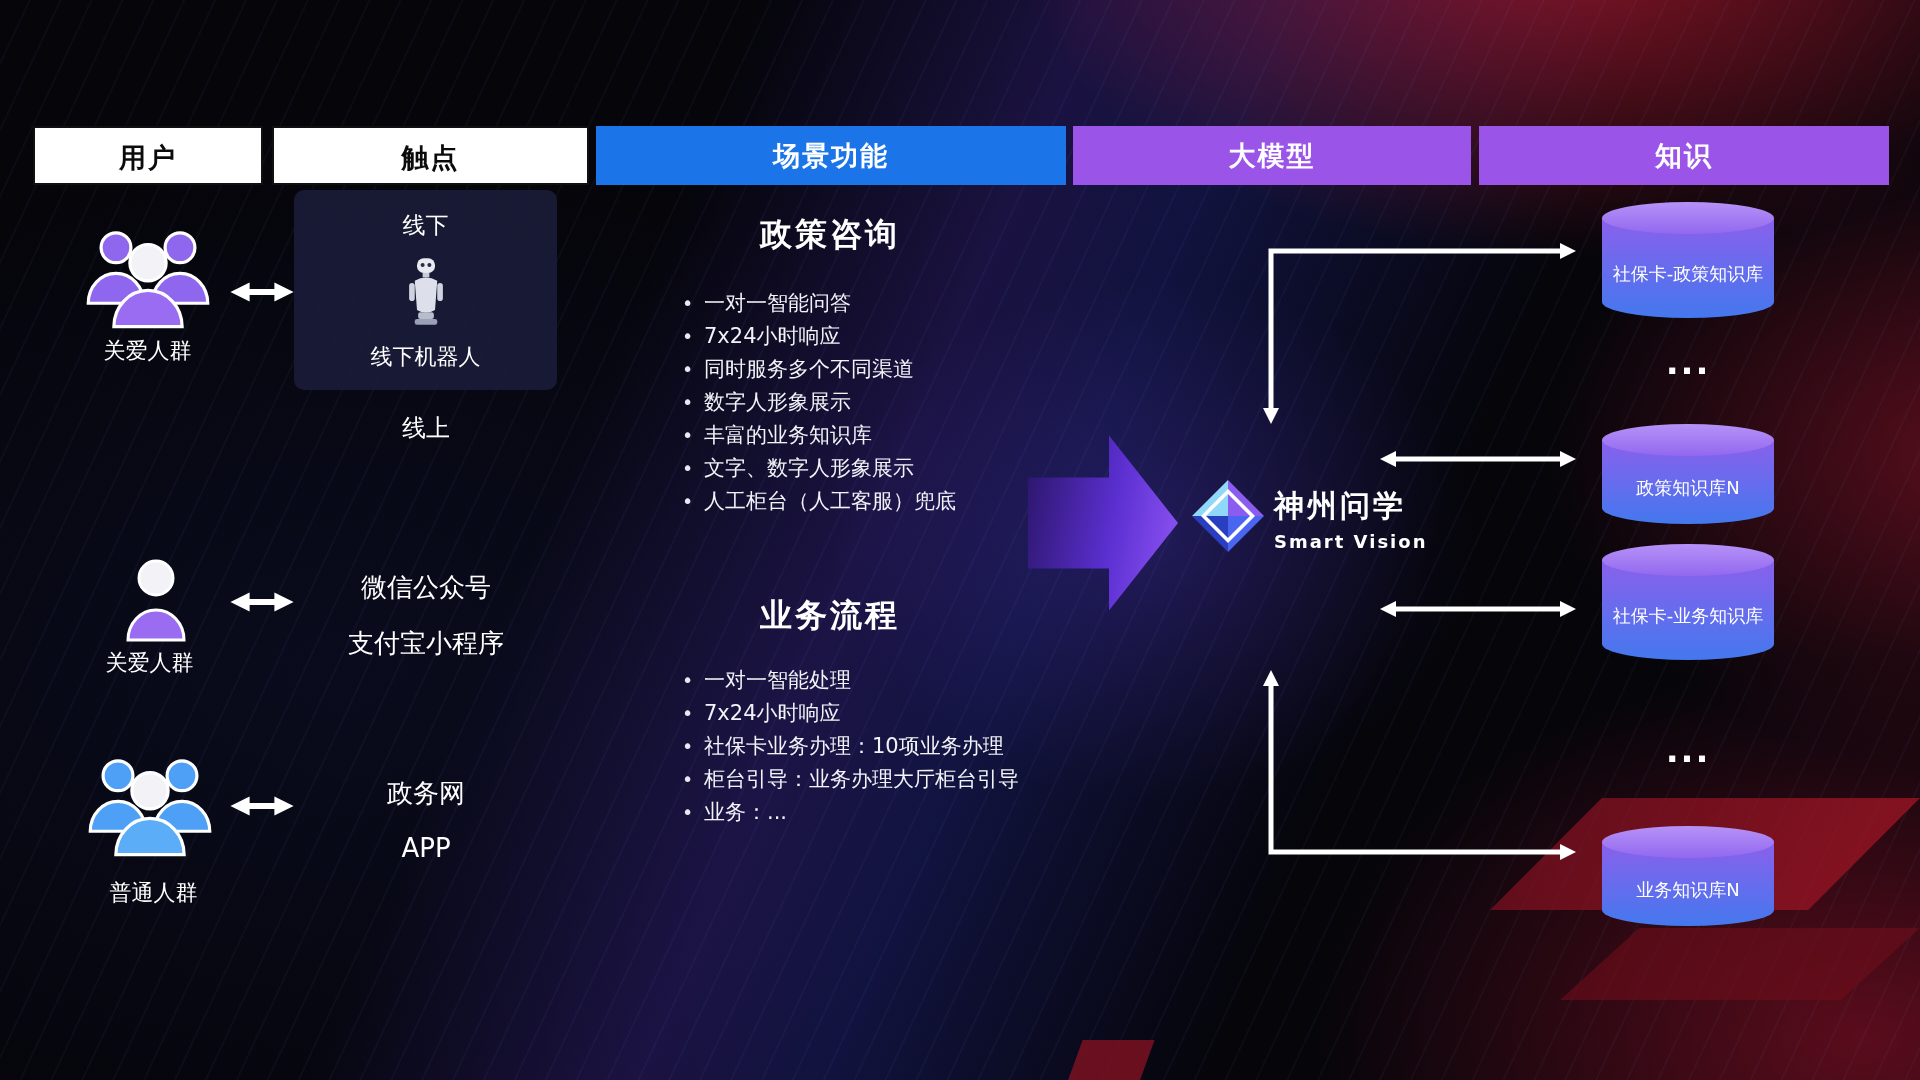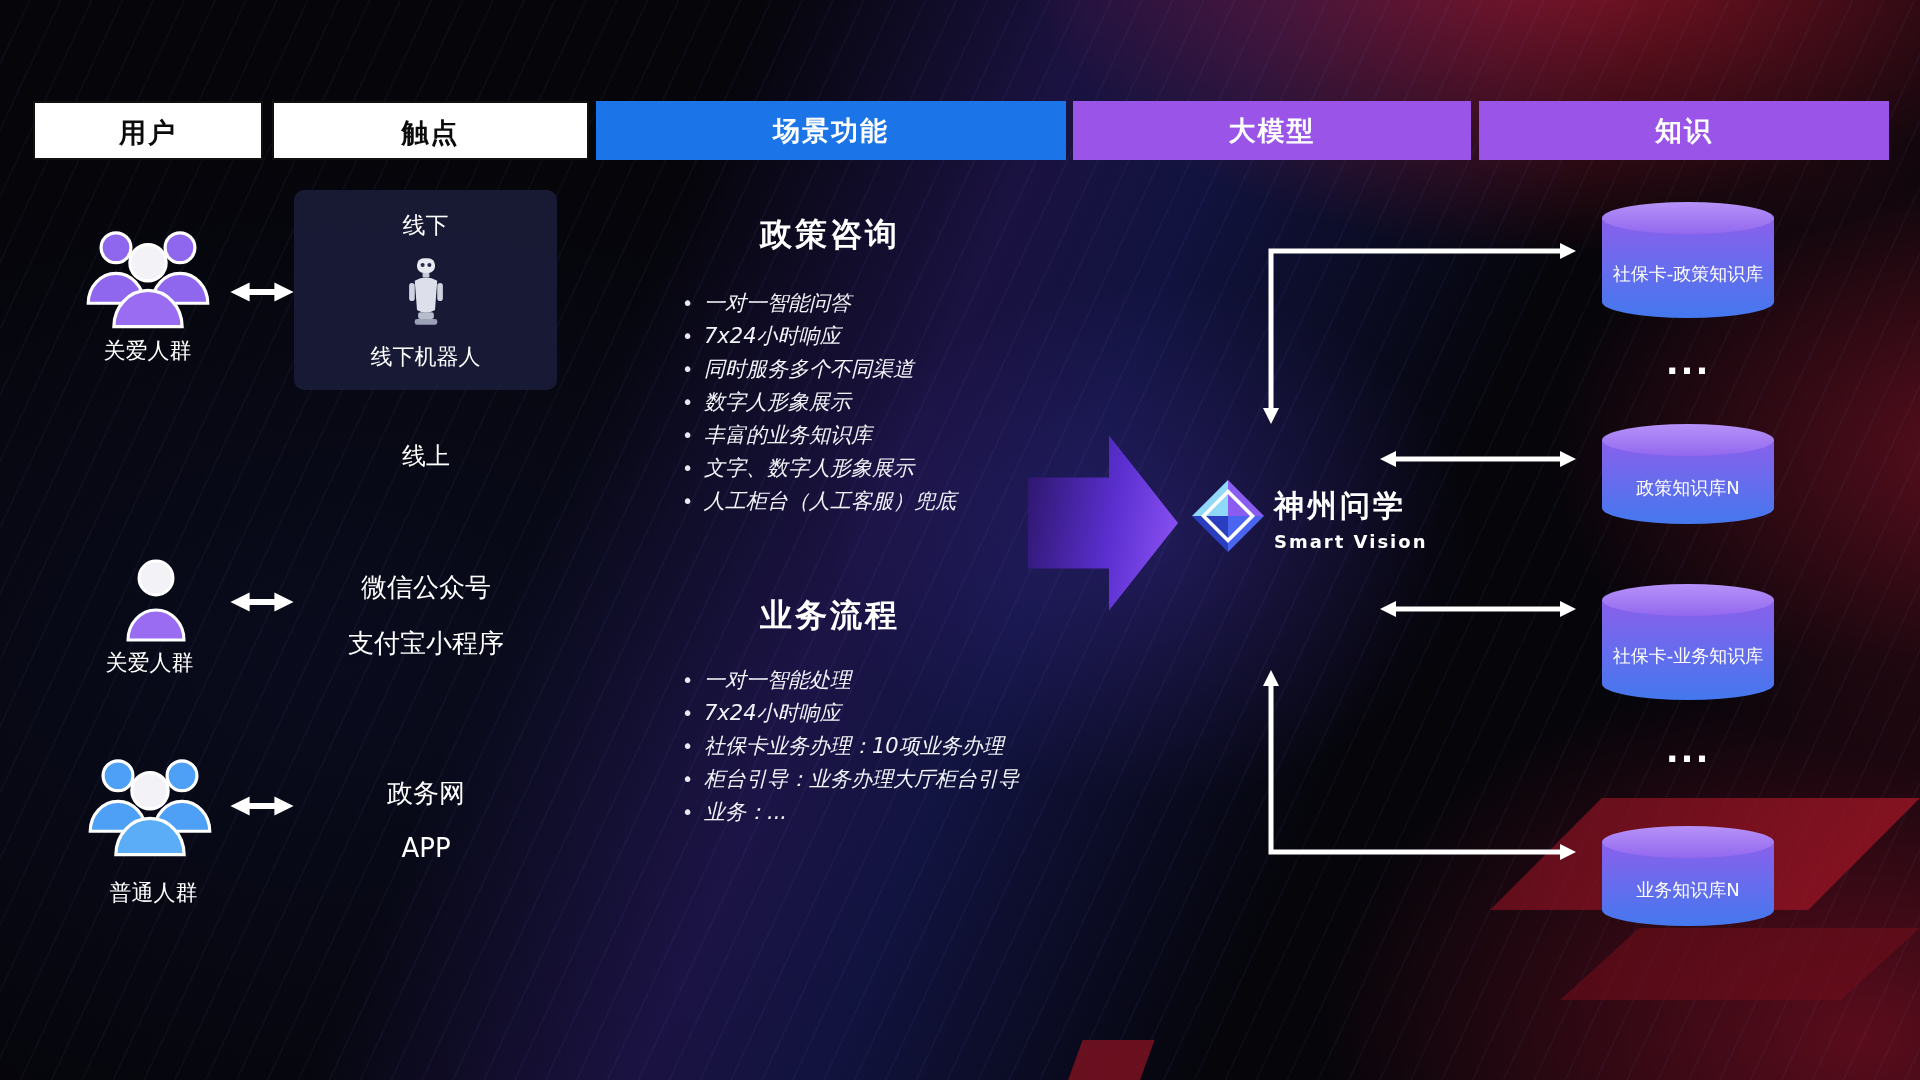--- a/index.html
+++ b/index.html
@@ -25,21 +25,21 @@
 
   
   .red-band1 { position:absolute; left:1490px; top:798px; width:430px; height:112px;
     background:linear-gradient(90deg,#7e1020,#a81626); clip-path:polygon(0 100%,26% 0,100% 0,74% 100%); opacity:.72; }
   .red-band2 { position:absolute; left:1560px; top:928px; width:360px; height:72px;
     background:#6f0d1a; clip-path:polygon(0 100%,22% 0,100% 0,78% 100%); opacity:.6; }
   .red-block { position:absolute; left:1075px; top:1040px; width:72px; height:42px;
     background:#821120; transform:skewX(-20deg); opacity:.8; }
 
   
-  .hdr { position:absolute; top:101px; height:59px; line-height:59px; text-align:center;
+  .hdr { position:absolute; top:126px; height:59px; line-height:59px; text-align:center;
     font-size:27px; font-weight:bold; letter-spacing:2px; }
   .hdr-white { background:#fff; color:#0b0b0b; border:2px solid #101010; }
   .hdr-blue  { background:#1b74e8; color:#fff; }
   .hdr-purple{ background:#9a55e8; color:#fff; }
 
   
   .user-icon { position:absolute; }
   .user-label { position:absolute; width:175px; text-align:center; font-size:22px; color:#fff; }
 
   
@@ -51,21 +51,21 @@
   .offline-device { font-size:22px; color:#fff; }
   .tp-text { position:absolute; left:296px; width:260px; text-align:center; color:#fff; }
   .tp-online { font-size:24px; }
   .tp-channel { font-size:26px; }
 
   
   .scene-title { position:absolute; left:700px; width:260px; text-align:center;
     font-size:32px; font-weight:600; letter-spacing:3px; color:#fff; }
   .scene-list { position:absolute; left:680px; width:420px; list-style:none; }
   .scene-list li { position:relative; padding-left:24px; font-size:21px; line-height:21px;
-    margin-bottom:12px; color:#f2f3f8; white-space:nowrap;font-style:italic; }
+    margin-bottom:12px; color:#f2f3f8; white-space:nowrap; }
   .scene-list li::before { content:"•"; position:absolute; left:2px; top:0; font-size:19px; color:#e8e9f2; }
 
   
   .flow-arrow { position:absolute; left:1028px; top:428px; width:150px; height:190px;
     background:linear-gradient(100deg,#2a1566 0%,#5b2fd0 55%,#9357f8 100%);
     clip-path:polygon(0 26%,54% 26%,54% 4%,100% 50%,54% 96%,54% 74%,0 74%);
     filter:drop-shadow(0 0 18px rgba(120,60,240,.45)); }
 
   
   .diamond-logo { position:absolute; left:1192px; top:480px; }
@@ -141,21 +141,21 @@
         <circle cx="23" cy="8" r="1.8" fill="#2a2a4a"></circle>
       <rect x="17" y="15" width="6" height="4" fill="#c8ccda"></rect>
       <path d="M10 22 q10 -6 20 0 l-2 26 q-8 5 -16 0 z" fill="#dde0ea"></path>
       <rect x="5" y="24" width="5" height="16" rx="2.5" fill="#cfd3e0"></rect>
       <rect x="30" y="24" width="5" height="16" rx="2.5" fill="#cfd3e0"></rect>
       <rect x="13" y="50" width="14" height="6" rx="2" fill="#b8bdcd"></rect>
       <rect x="10" y="56" width="20" height="5" rx="2" fill="#9aa0b5"></rect>
     </svg>
     <div class="offline-device">线下机器人</div>
   </div>
-  <div class="tp-text tp-online" style="top:440px;">线上</div>
+  <div class="tp-text tp-online" style="top:412px;">线上</div>
   <div class="tp-text tp-channel" style="top:570px;">微信公众号</div>
   <div class="tp-text tp-channel" style="top:626px;">支付宝小程序</div>
   <div class="tp-text tp-channel" style="top:776px;">政务网</div>
   <div class="tp-text tp-channel" style="top:833px;">APP</div>
 
   <div class="scene-title" style="top:213px;">政策咨询</div>
   <ul class="scene-list" style="top:293px;">
     <li>一对一智能问答</li>
     <li>7x24小时响应</li>
     <li>同时服务多个不同渠道</li>
@@ -194,21 +194,21 @@
         <span>社保卡-政策知识库</span>
       </div>
   </div>
   <div class="dots" style="top:352px;">...</div>
   <div class="db db-short" style="top:424px;">
     <div class="db-top"></div>
     <div class="db-body">
         <span>政策知识库N</span>
       </div>
   </div>
-  <div class="db db-tall" style="top:584px;padding-left:19px;">
+  <div class="db db-tall" style="top:544px;padding-left:19px;">
     <div class="db-top"></div>
     <div class="db-body">
         <span>社保卡-业务知识库</span>
       </div>
   </div>
   <div class="dots" style="top:740px;">...</div>
   <div class="db db-short" style="top:826px;">
     <div class="db-top"></div>
     <div class="db-body">
         <span>业务知识库N</span>

